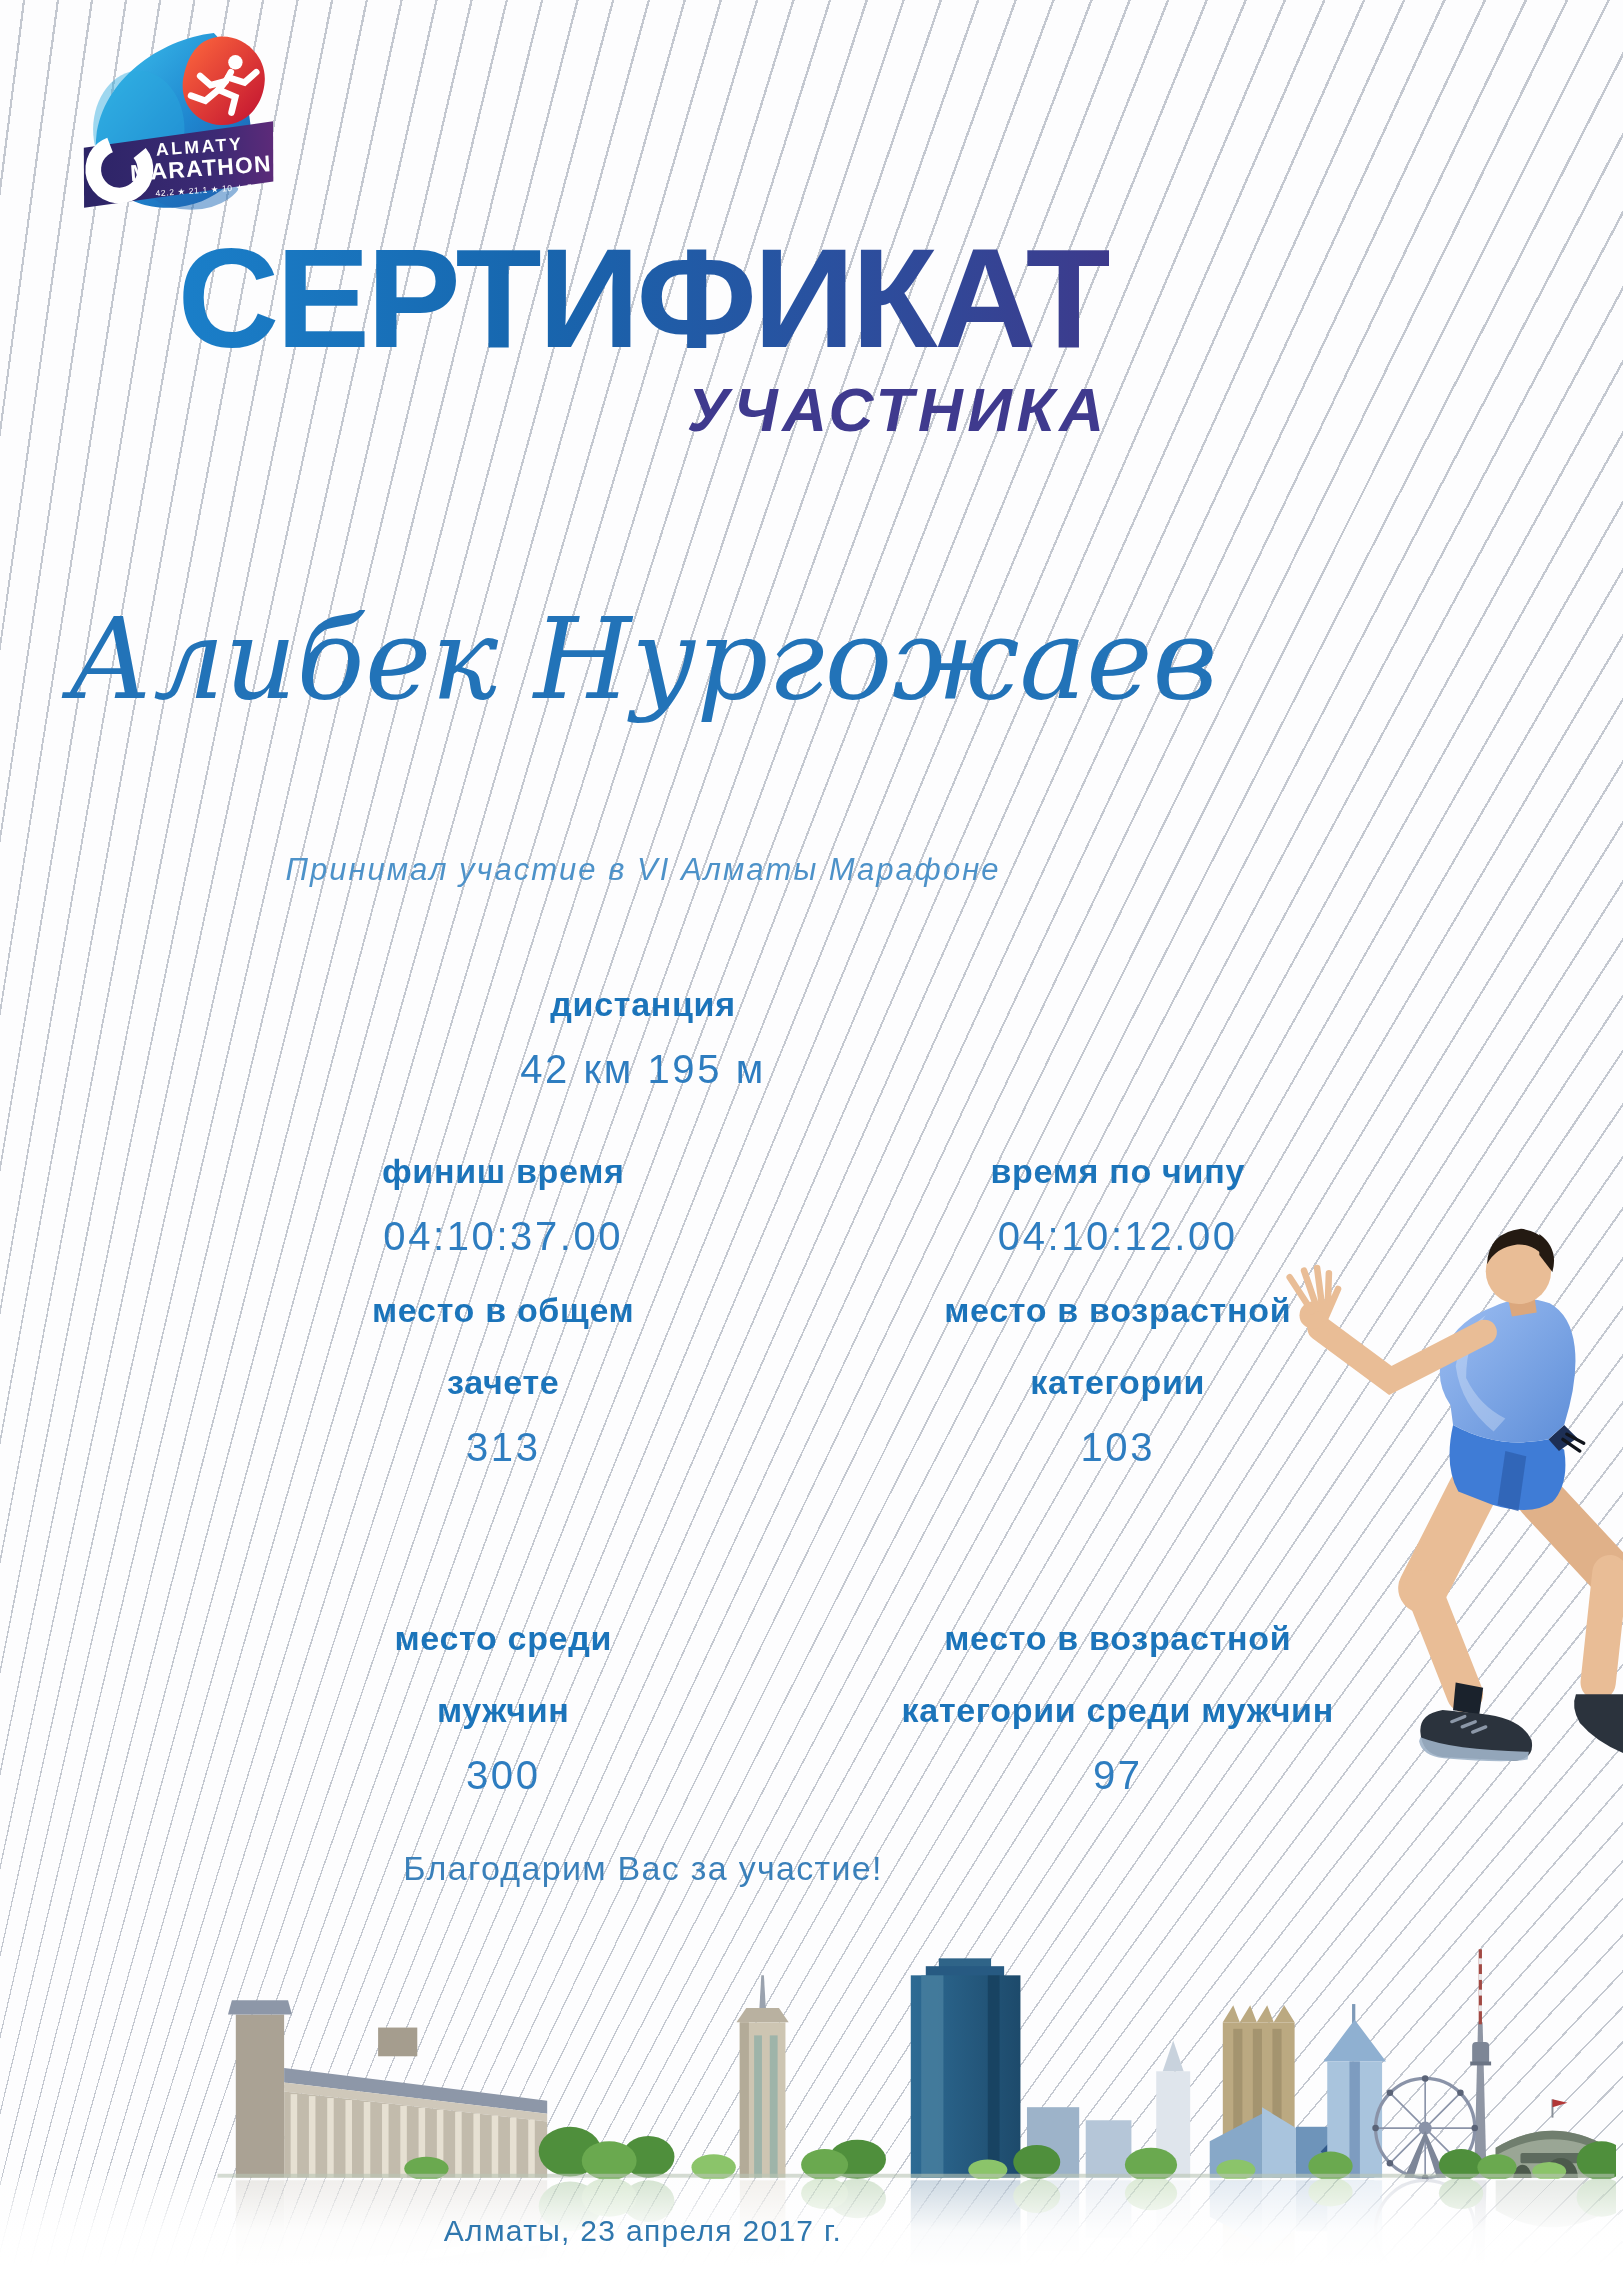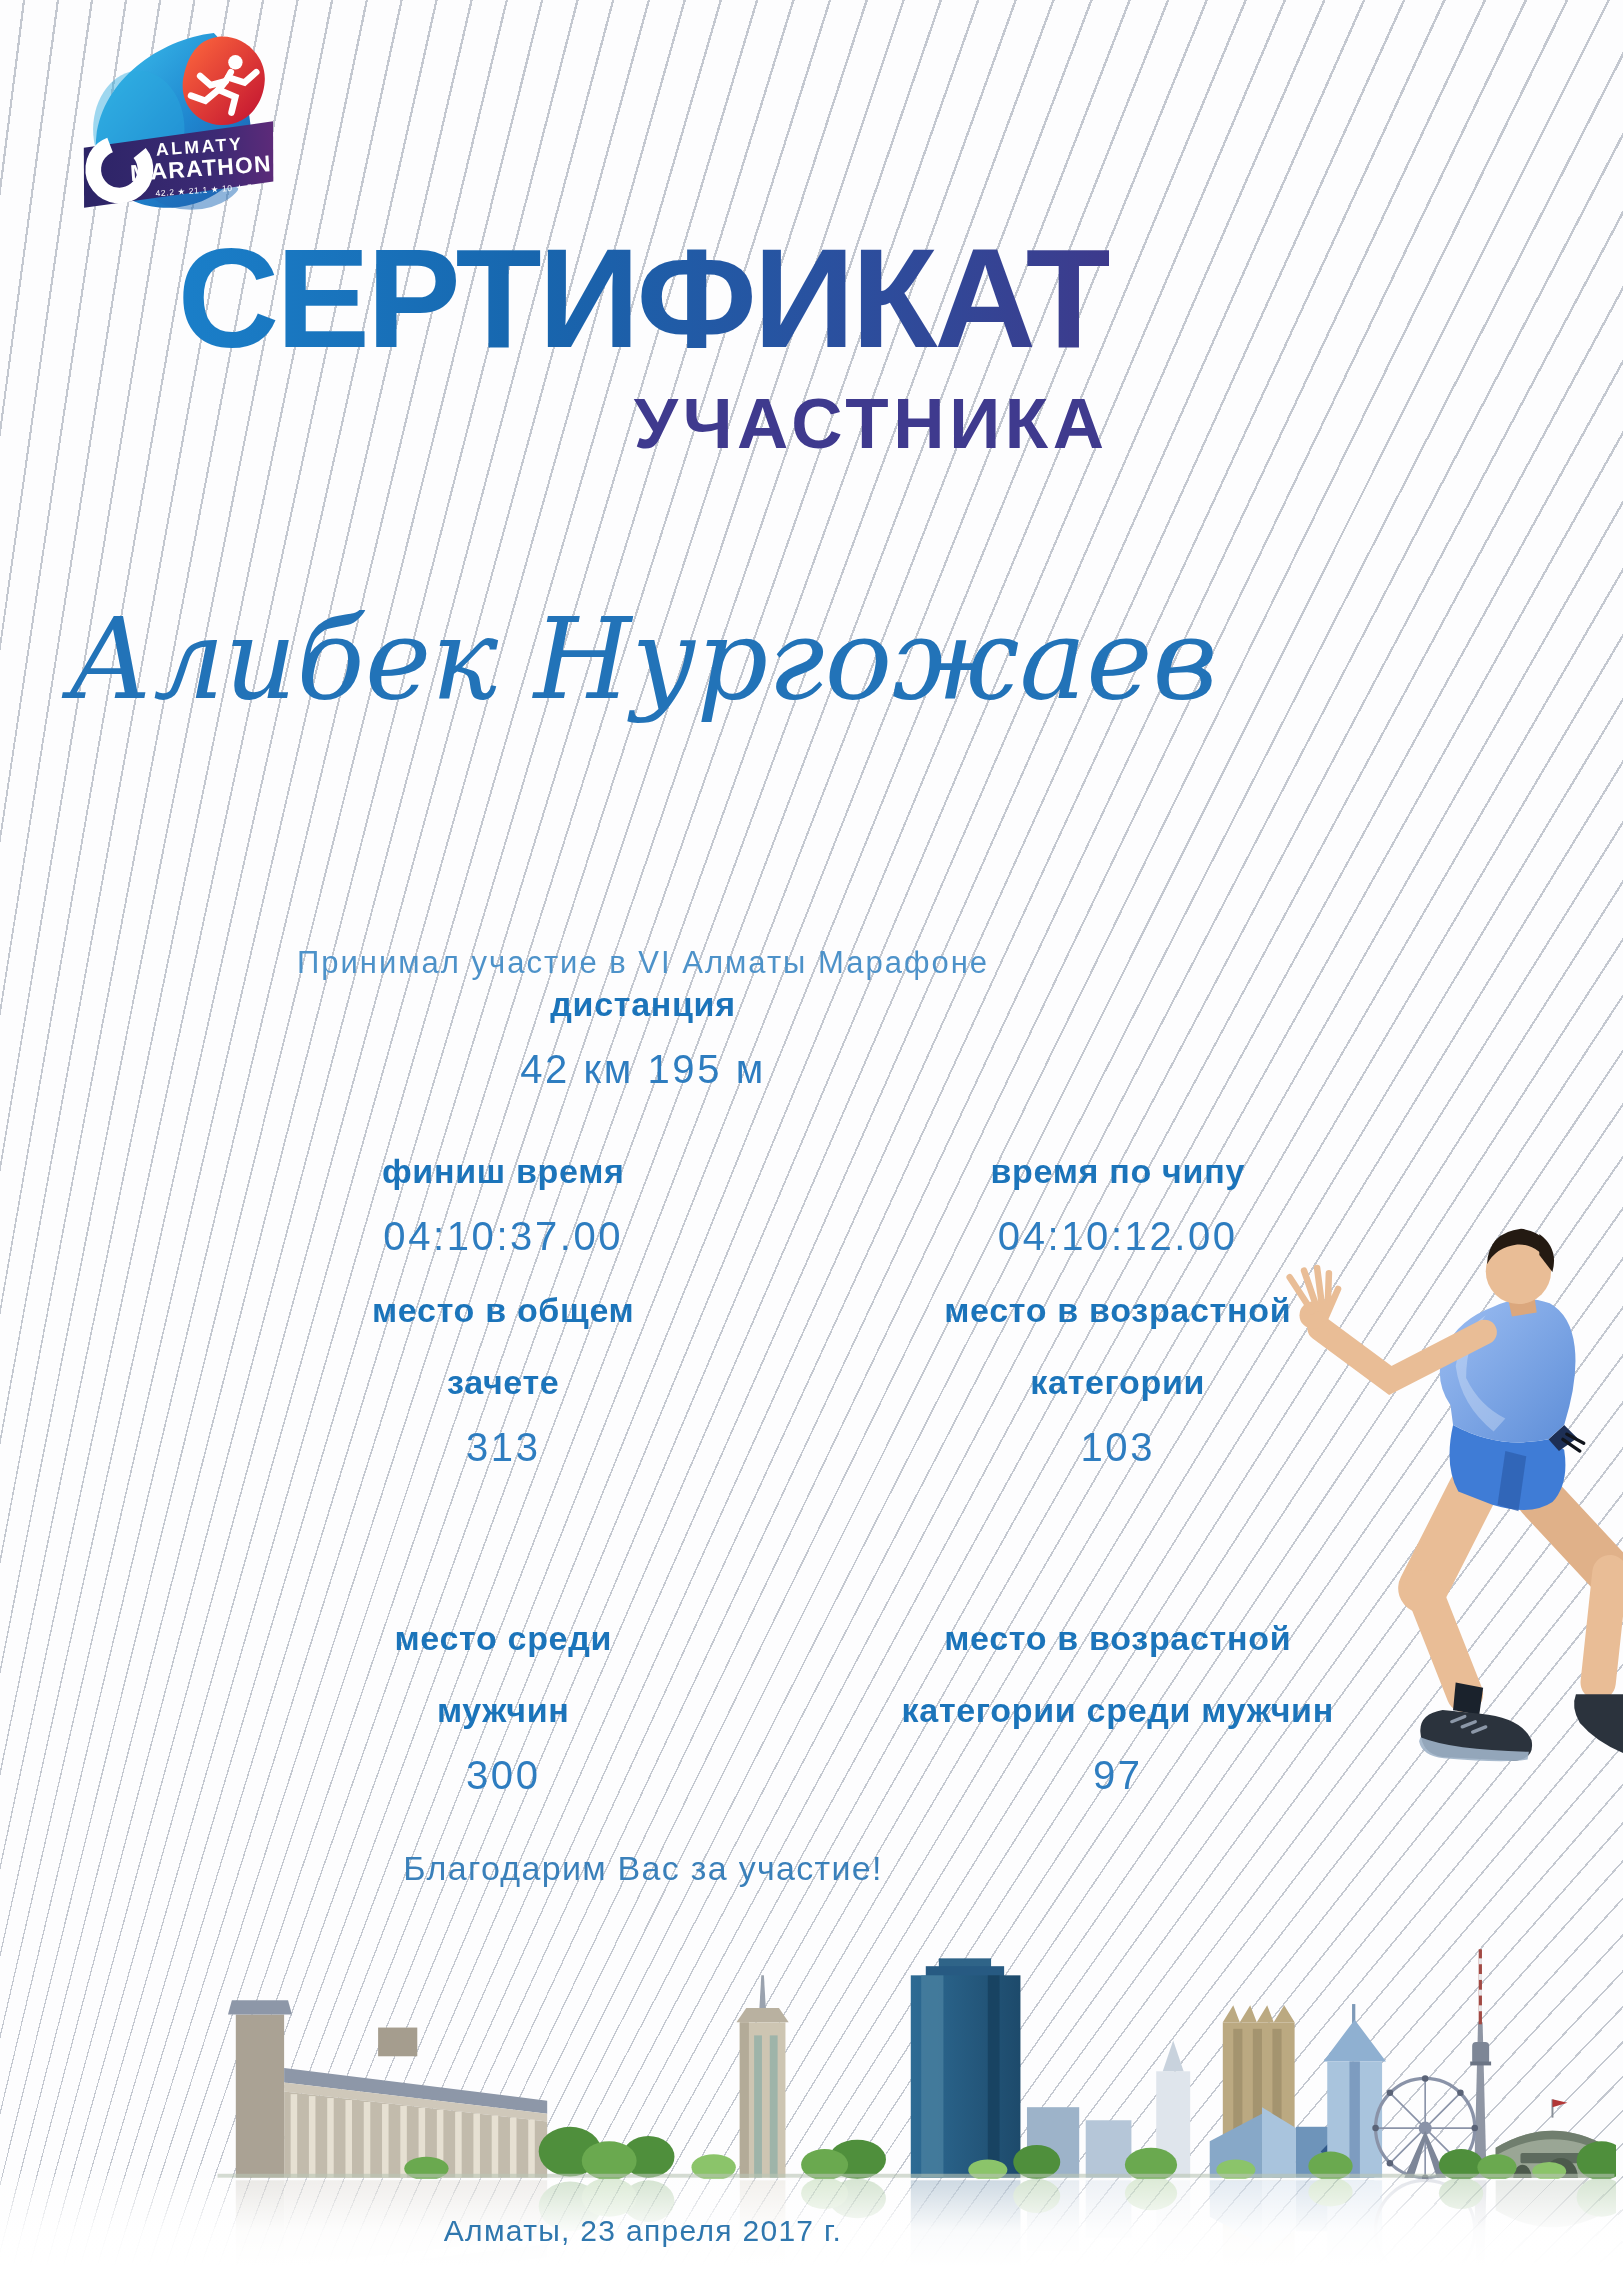--- a/index.html
+++ b/index.html
@@ -19,24 +19,24 @@
   .title{
     margin:0;font-weight:bold;font-size:141px;line-height:1;letter-spacing:-3.3px;
     color:#1f63ab;white-space:nowrap;
   }
   @supports ((-webkit-background-clip:text) or (background-clip:text)){
     .title{
       background:linear-gradient(90deg,#1a7fc9 0%,#1766ae 38%,#2b4f9e 72%,#3d3a8c 100%);
       -webkit-background-clip:text;background-clip:text;color:transparent;
     }
   }
-  .subtitle{font-weight:bold;font-size:71px;letter-spacing:4.6px;color:#3f3a8e;margin-top:19px;line-height:1;}
+  .subtitle{font-weight:bold;font-size:62px;letter-spacing:4.6px;color:#3f3a8e;margin-top:10px;line-height:1;font-style:italic;}
   
   .name{top:592px;font-family:"DejaVu Serif",serif;font-style:italic;font-size:112px;color:#2273b8;line-height:1.2;z-index:2;}
-  .participation{top:945px;font-size:31px;color:#4d92c9;letter-spacing:2px;z-index:2;}
+  .participation{top:852px;font-size:31px;color:#4d92c9;letter-spacing:2px;z-index:2;font-style:italic;}
   .thanks{top:1849px;font-size:34px;color:#3a80ba;letter-spacing:1.3px;z-index:4;}
   .date-line{top:2214px;font-size:30px;color:#2f77ae;letter-spacing:1.3px;z-index:7;}
   
   .stat-label{font-weight:bold;font-size:34px;line-height:72px;color:#1b74ba;white-space:pre-line;letter-spacing:0.7px;}
   .stat-value{font-size:40px;color:#2e7dc0;letter-spacing:2.6px;margin-top:6.5px;line-height:1.1;}
   .distance-block{top:968px;z-index:2;}
   .stat-row{position:absolute;left:196px;width:1229px;display:flex;z-index:2;align-items:center;}
   .stat-cell{flex:1;text-align:center;}
   .row-times{top:1135px;}
   .row-places-1{top:1274px;}

